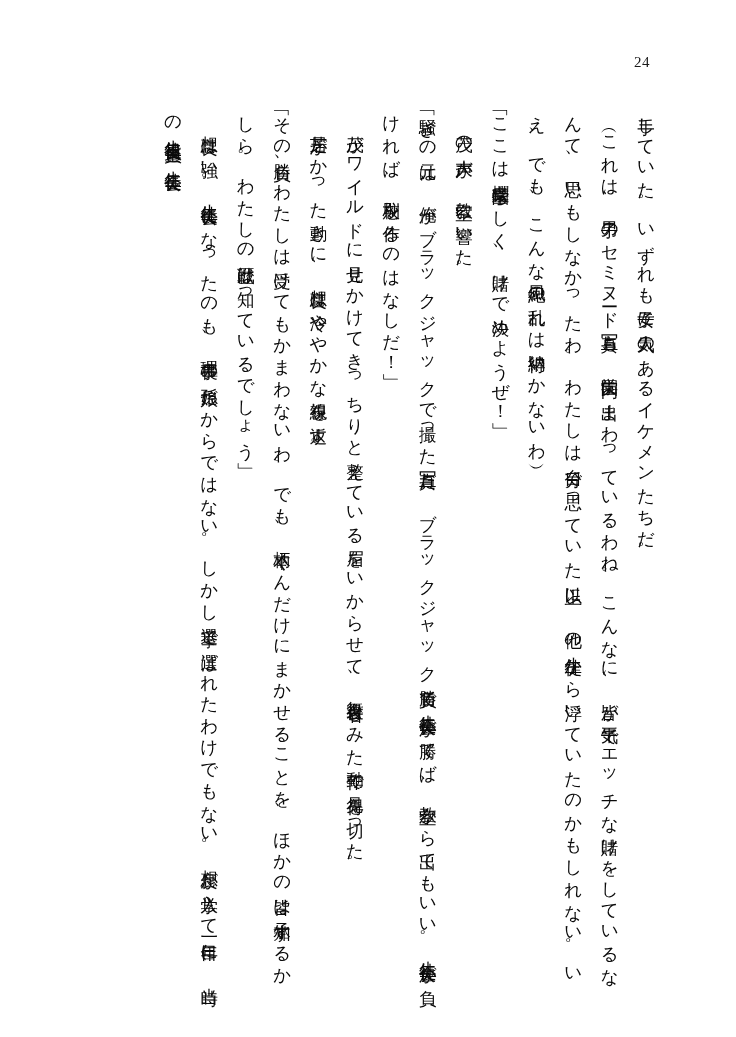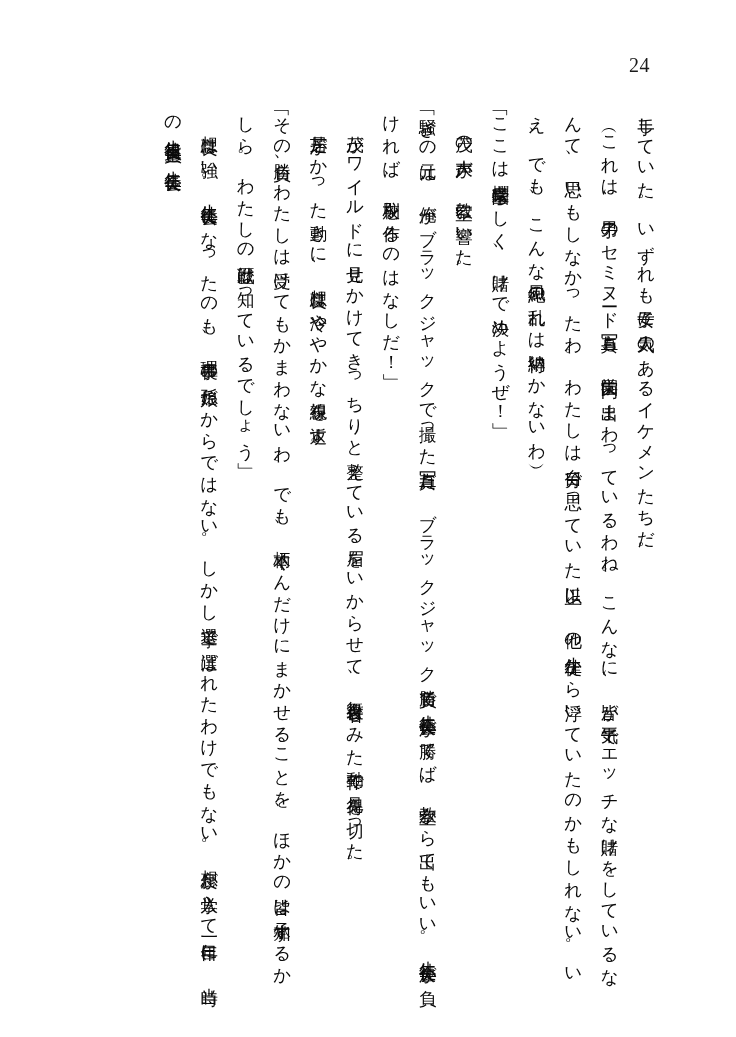--- a/index.html
+++ b/index.html
@@ -13,21 +13,21 @@
     height: 1037px;
     background: #ffffff;
     overflow: hidden;
     font-family: "DejaVu Serif", serif;
     color: #000000;
   }
   .page-number {
     position: absolute;
     top: 54px;
     right: 86px;
-    font-size: 20px;
+    font-size: 15px;
     font-family: "Liberation Serif", serif;
     color: #1a1a1a;
     letter-spacing: 0.5px;
   }
   .body-text {
     position: absolute;
     top: 104px;
     right: 72px;
     left: 72px;
     bottom: 60px;

